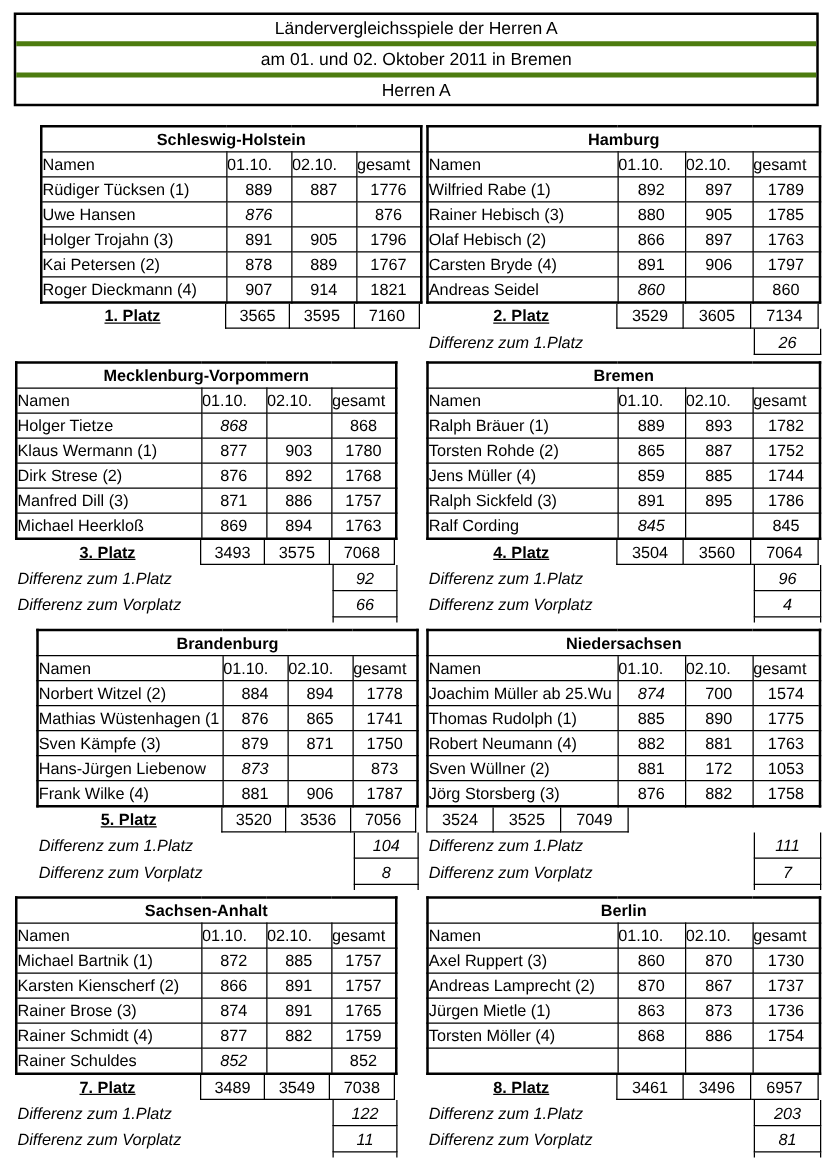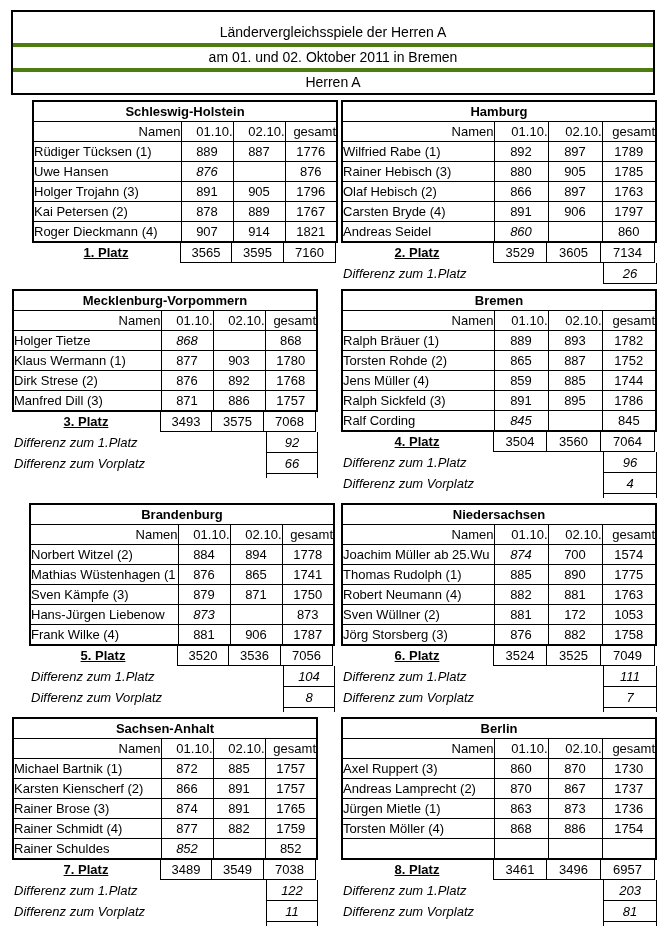--- a/index.html
+++ b/index.html
@@ -19,21 +19,21 @@
     width: 640px;
     border: 2px solid #000;
   }
   .hrow {
     height: 21px; line-height: 21px;
     text-align: center;
     font-size: 14px;
     border-top: 4px solid #4d7c0f;
     overflow: hidden; white-space: nowrap;
   }
-  .hrow:first-child { border-top: none; margin-top: 10px; }
+  .hrow:first-child { border-top: none; }
 
   
   .block {
     position: absolute;
     --wname: 148px; --wcol: 52px;
   }
   .block.right { --wname: 152px; --wcol: 54px; }
 
   table.main {
     border-collapse: collapse;
@@ -52,21 +52,21 @@
     overflow: hidden;
     white-space: nowrap;
     font-size: 13px;
   }
   td.title {
     font-weight: bold;
     font-size: 15px;
     text-align: center;
     height: 20px; line-height: 20px;
   }
-  td.chead { text-align: right; }
+  td.chead { text-align: left; }
   td.name  { text-align: left; padding-left: 3px; }
   td.num   { text-align: center; }
   .italic  { font-style: italic; }
 
   
   .platz-row { display: flex; height: 20px; line-height: 19px; }
   .platz-label {
     width: var(--wname);
     box-sizing: border-box;
     text-align: center;
@@ -270,20 +270,26 @@
         <td class="num d1">876</td>
         <td class="num">892</td>
         <td class="num">1768</td>
       </tr>
       <tr class="player-row">
         <td class="name">Manfred Dill (3)</td>
         <td class="num d1">871</td>
         <td class="num">886</td>
         <td class="num">1757</td>
       </tr>
+      <tr class="player-row">
+        <td class="name">Michael Heerkloß</td>
+        <td class="num d1">869</td>
+        <td class="num">894</td>
+        <td class="num">1763</td>
+      </tr>
     </tbody>
     </table>
     <div class="platz-row">
       <div class="platz-label">3. Platz</div>
       <div class="platz-cell">3493</div>
       <div class="platz-cell">3575</div>
       <div class="platz-cell">7068</div>
     </div>
     <div class="diff-row">
       <div class="diff-label">Differenz zum 1.Platz</div>
@@ -474,21 +480,20 @@
       </tr>
       <tr class="player-row">
         <td class="name">Jörg Storsberg (3)</td>
         <td class="num d1">876</td>
         <td class="num">882</td>
         <td class="num">1758</td>
       </tr>
     </tbody>
     </table>
     <div class="platz-row">
-      <div class="platz-label">6. Platz</div>
       <div class="platz-cell">3524</div>
       <div class="platz-cell">3525</div>
       <div class="platz-cell">7049</div>
     </div>
     <div class="diff-row">
       <div class="diff-label">Differenz zum 1.Platz</div>
       <div class="diff-cell">111</div>
     </div>
     <div class="diff-row">
       <div class="diff-label">Differenz zum Vorplatz</div>

